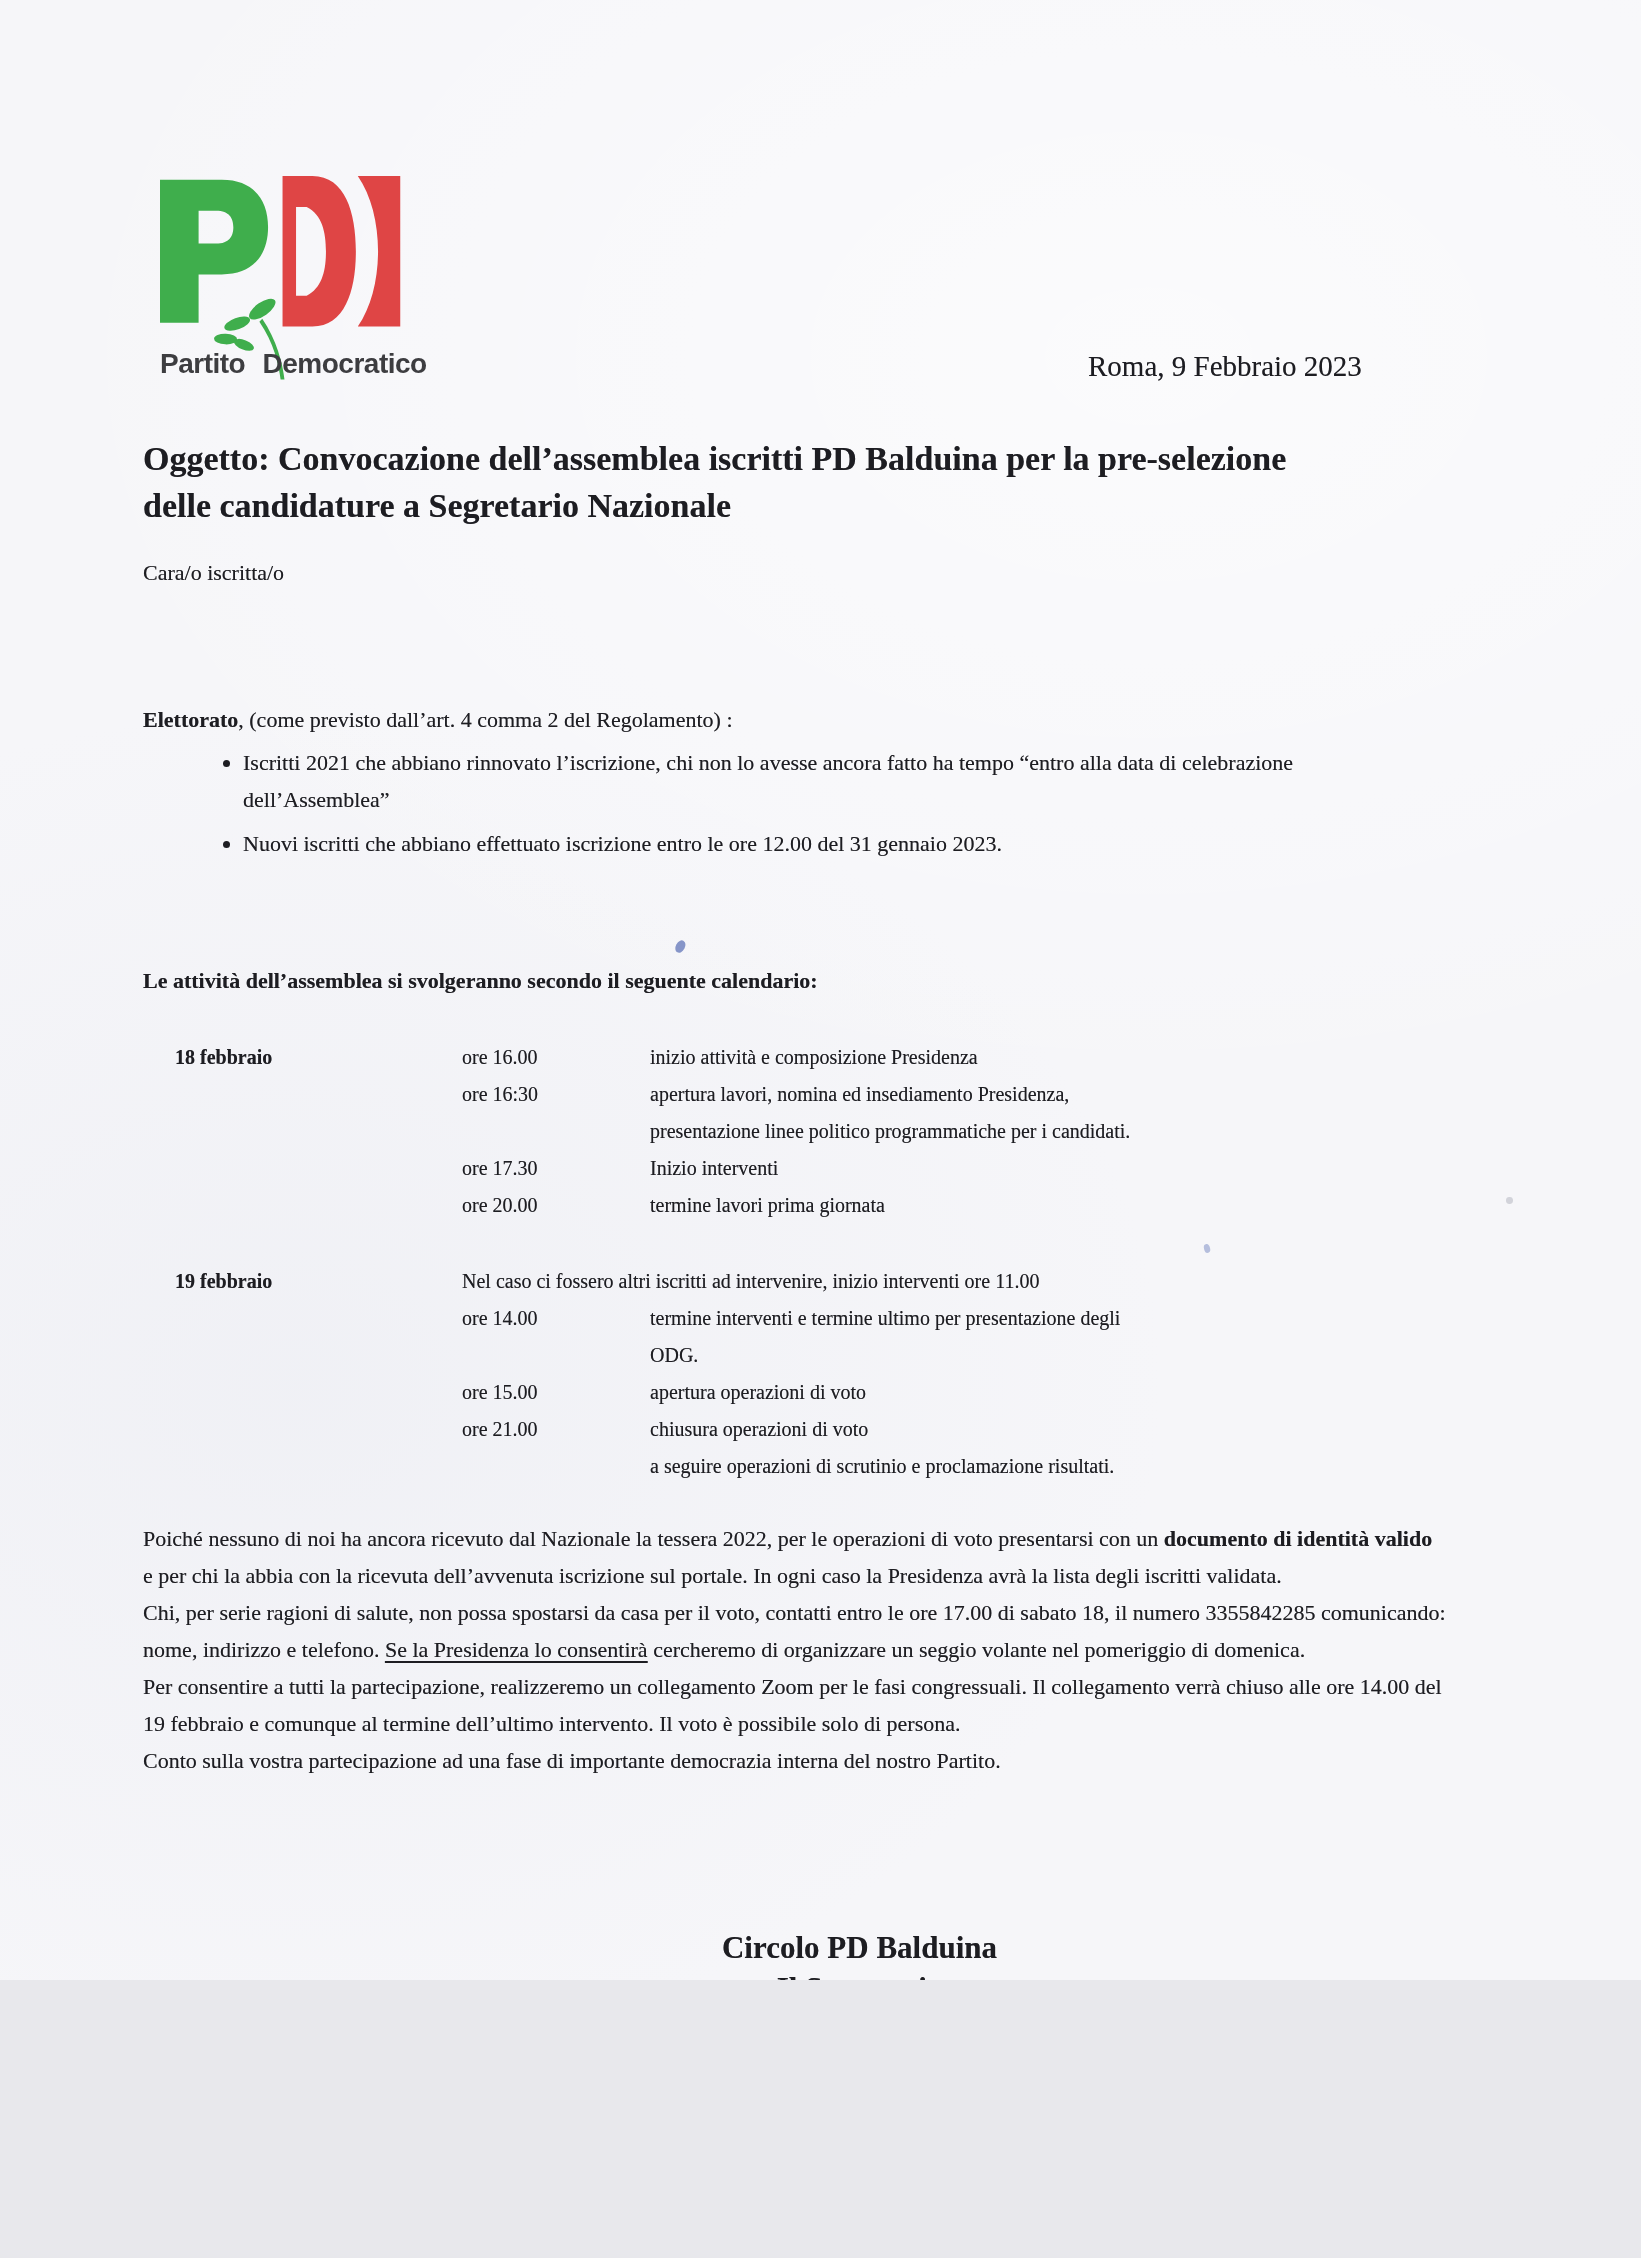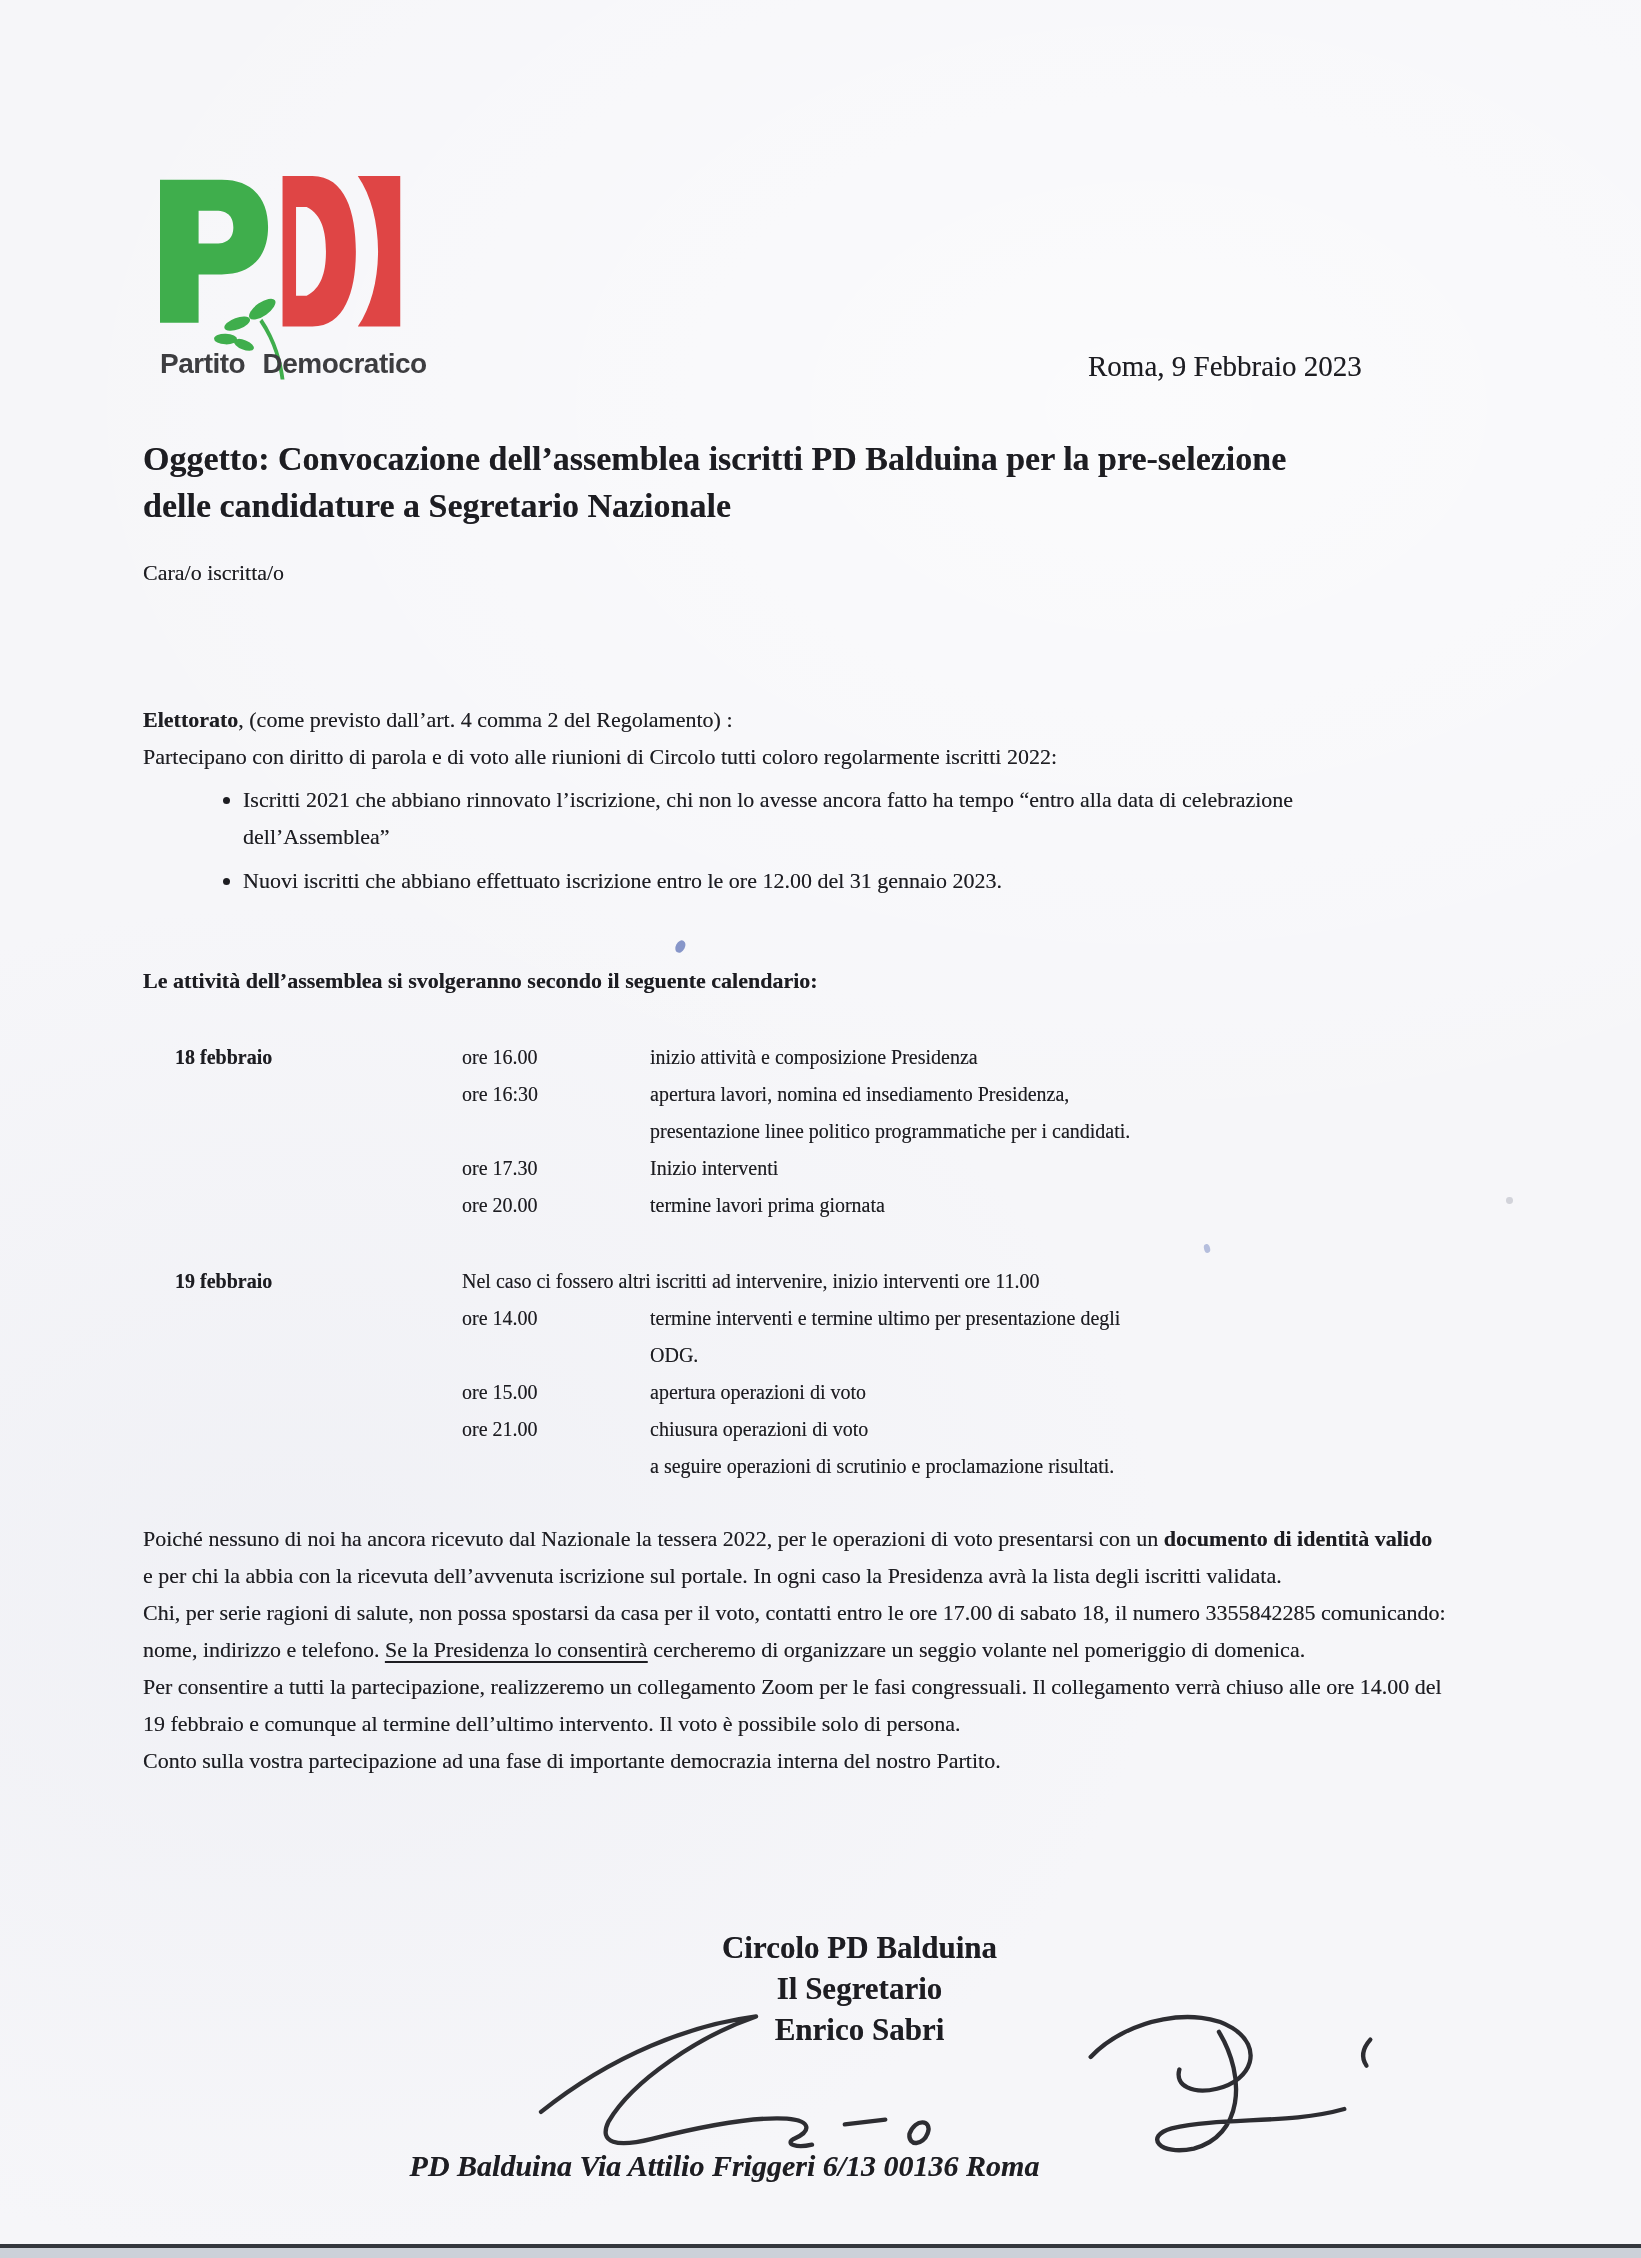--- a/index.html
+++ b/index.html
@@ -2,21 +2,21 @@
 <html><head>
 <meta charset="utf-8">
 <style>
   html,body{margin:0;padding:0;}
   body{
     width:1641px;height:2258px;
     font-family:"Liberation Serif", serif;
     background:#e8e8ec;
   }
   .page{
-    position:relative;width:1641px;height:2258px;overflow:hidden;
+    position:relative;width:1641px;height:1980px;overflow:hidden;
     background:
       radial-gradient(1159px 772px at 70% 18%, rgba(255,255,255,.55), rgba(255,255,255,0)),
       radial-gradient(869px 676px at 18% 70%, rgba(228,230,238,.35), rgba(228,230,238,0)),
       #f6f6f9;
     color:#1d1d22;
   }
   .txt{ text-shadow:0 0 0.6px rgba(25,25,30,.5); }
   
   .logo-svg{position:absolute;left:160px;top:174px;}
   .logo-caption{
@@ -93,21 +93,20 @@
     <div>Oggetto: Convocazione dell’assemblea iscritti PD Balduina per la pre-selezione</div>
     <div>delle candidature a Segretario Nazionale</div>
   </div>
 
   <div class="body-block b-intro txt">
     <div>Cara/o iscritta/o</div>
   </div>
 
   <div class="body-block b-elect txt">
     <div><span class="bold">Elettorato</span><span>, (come previsto dall’art. 4 comma 2 del Regolamento) :</span></div>
-    <p>Partecipano con diritto di parola e di voto alle riunioni di Circolo tutti coloro regolarmente iscritti 2022:</p>
     <ul class="member-list">
       <li>Iscritti 2021 che abbiano rinnovato l’iscrizione, chi non lo avesse ancora fatto ha tempo “entro alla data di celebrazione dell’Assemblea”</li>
       <li>Nuovi iscritti che abbiano effettuato iscrizione entro le ore 12.00 del 31 gennaio 2023.</li>
     </ul>
   </div>
 
   <div class="body-block b-calhead txt">Le attività dell’assemblea si svolgeranno secondo il seguente calendario:</div>
 
   <div class="sched sched1 txt">
     <div class="daylab">18 febbraio</div>

